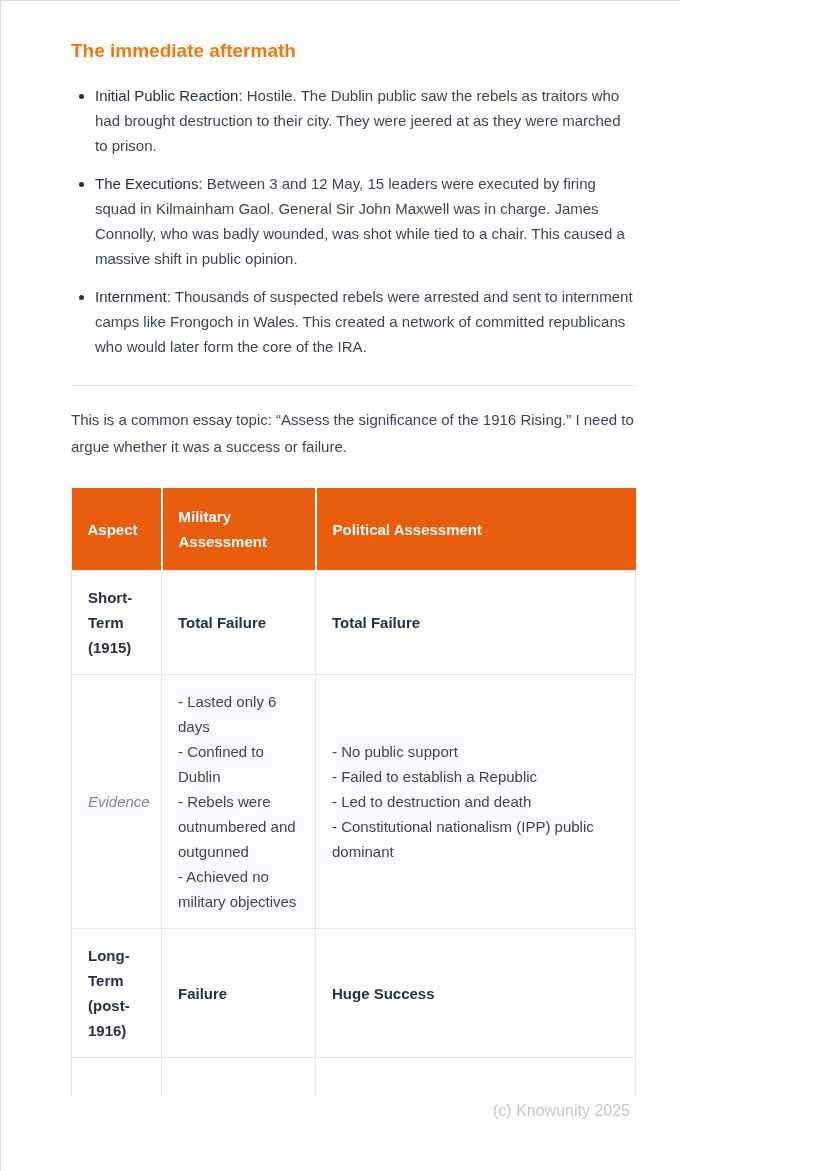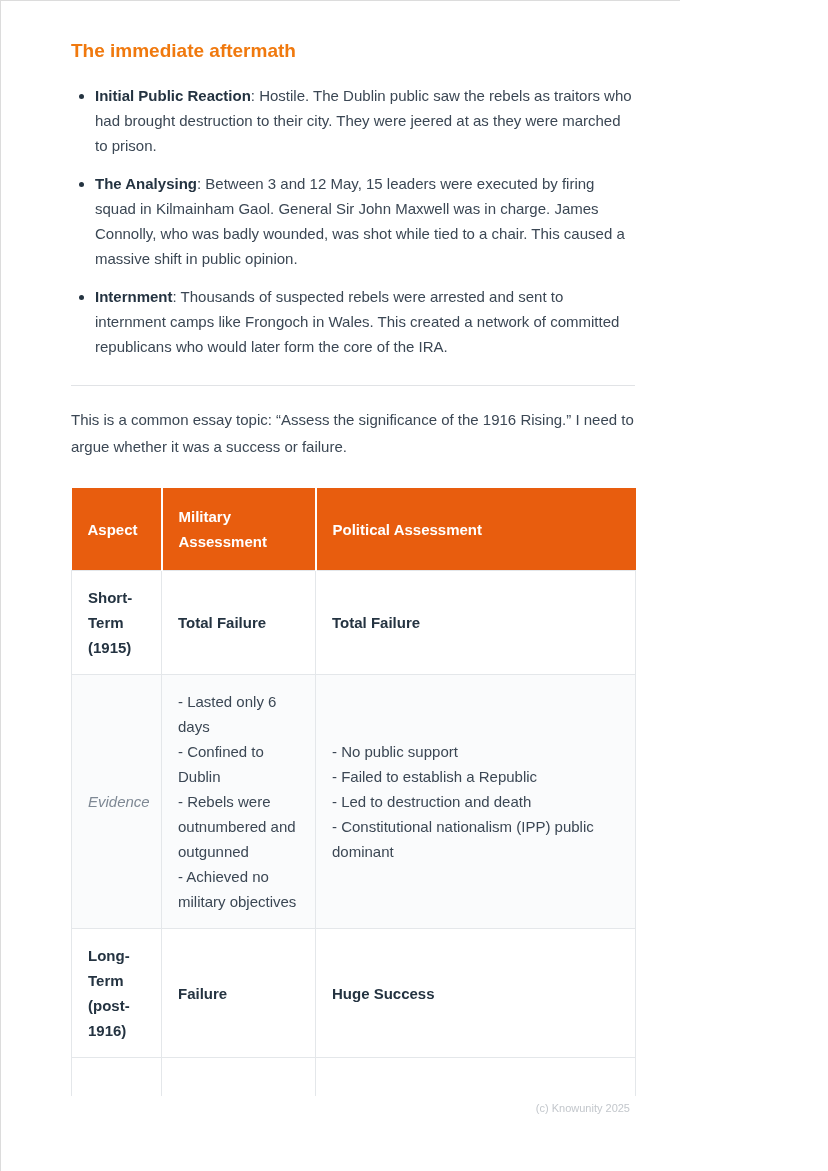--- a/index.html
+++ b/index.html
@@ -47,21 +47,21 @@
     padding-left:24px;
   }
   ul.bullets li{
     font-size:15px;
     line-height:25px;
     margin-bottom:13px;
     color:var(--text);
   }
   ul.bullets li::marker{color:var(--text-strong);}
   ul.bullets strong, .intro strong{color:var(--text-strong);}
-  strong{font-weight:700;color:var(--text-strong);}
+  strong{font-weight:400;color:var(--text-strong);}
   hr.divider{
     border:none;
     border-top:1px solid #e1e3e6;
     margin:26px 0 0;
   }
   p.intro{
     font-size:15px;
     line-height:27px;
     margin:20px 0 8px;
     color:var(--text);
@@ -111,35 +111,35 @@
     left:752px;
     top:36px;
     width:17px;
     height:1098px;
     background:var(--stripe-band);
   }
   .footer{
     position:absolute;
     top:1101px;
     right:50px;
-    font-size:11px;
+    font-size:16px;
     color:var(--footer-text);
   }
 </style>
 </head>
 <body>
 
 <div class="canvas">
   <div class="content">
 
     <h2 class="section-a">The immediate aftermath</h2>
 
     <ul class="bullets">
         <li><strong>Initial Public Reaction</strong>: Hostile. The Dublin public saw the rebels as traitors who had brought destruction to their city. They were jeered at as they were marched to prison.</li>
-        <li><strong>The Analysing</strong>: Between 3 and 12 May, 15 leaders were executed by firing squad in Kilmainham Gaol. General Sir John Maxwell was in charge. James Connolly, who was badly wounded, was shot while tied to a chair. This caused a massive shift in public opinion.</li>
+        <li><strong>The Executions</strong>: Between 3 and 12 May, 15 leaders were executed by firing squad in Kilmainham Gaol. General Sir John Maxwell was in charge. James Connolly, who was badly wounded, was shot while tied to a chair. This caused a massive shift in public opinion.</li>
         <li><strong>Internment</strong>: Thousands of suspected rebels were arrested and sent to internment camps like Frongoch in Wales. This created a network of committed republicans who would later form the core of the IRA.</li>
       </ul>
 
     <hr class="divider">
 
 
     <p class="intro">This is a common essay topic: “Assess the significance of the 1916 Rising.” I need to argue whether it was a success or failure.</p>
 
     <table class="assessment">
       <colgroup>

